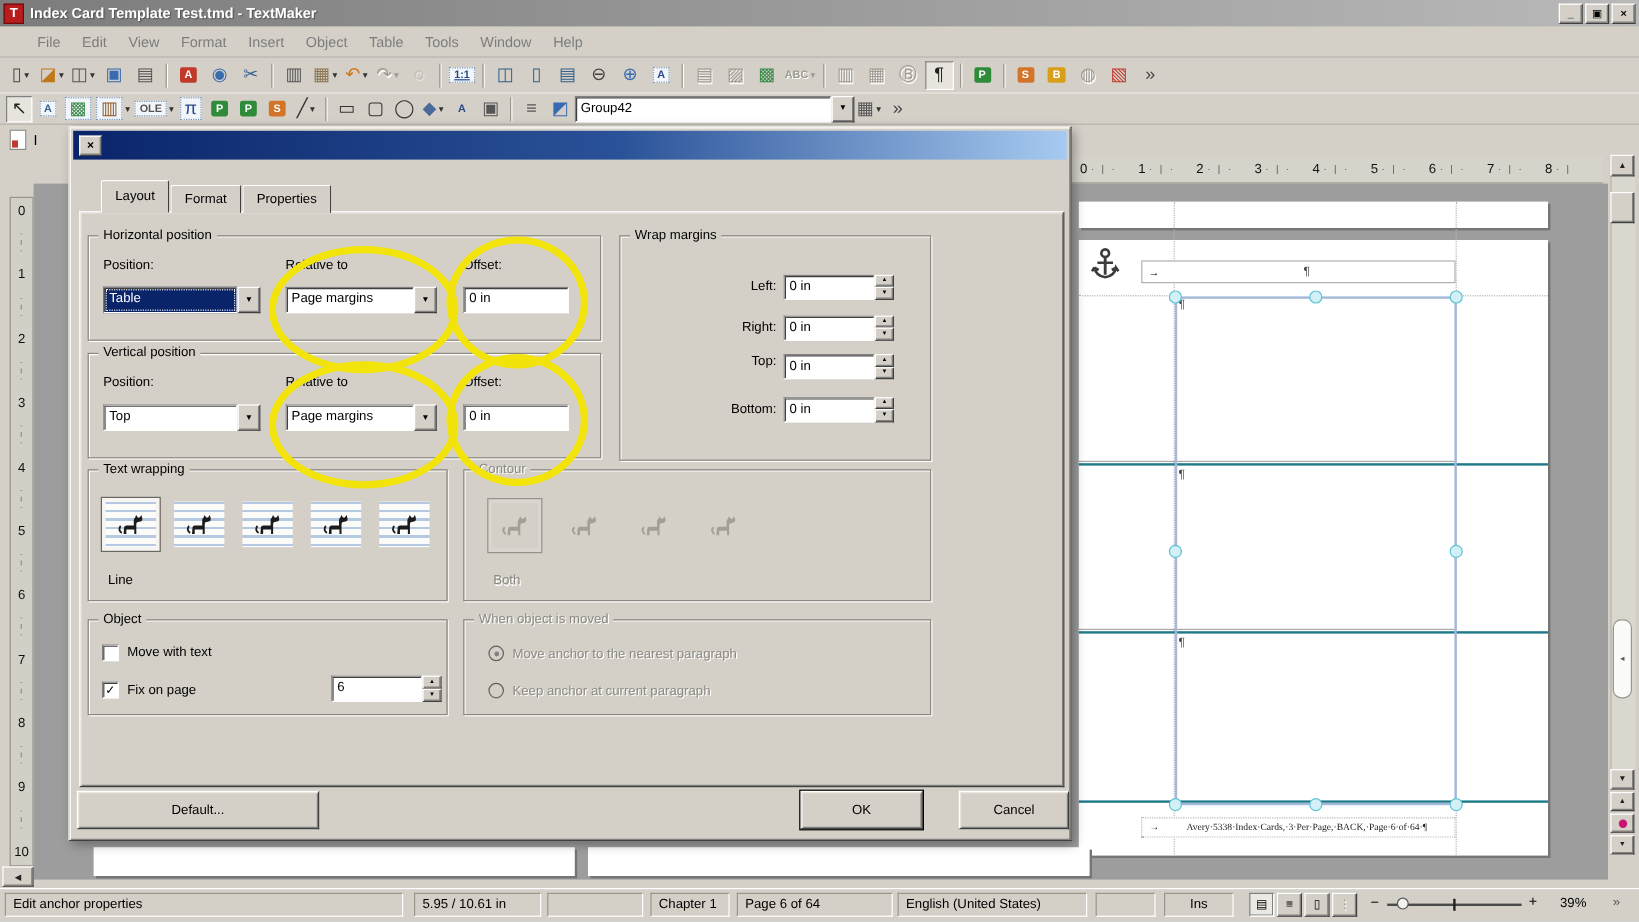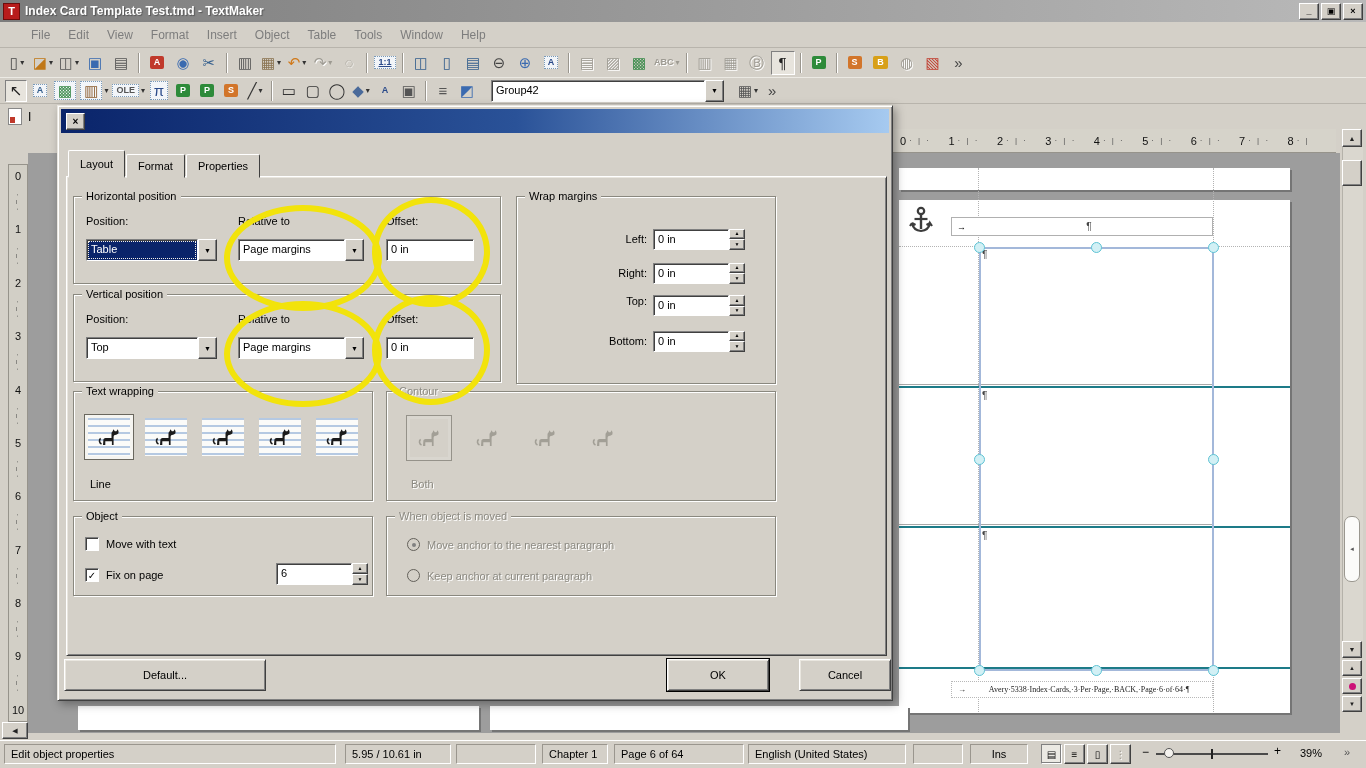--- a/index.html
+++ b/index.html
@@ -59,21 +59,21 @@
   .radio .dot{width:4px;height:4px;border-radius:50%;background:#808080}
   
   .dialog{left:57px;top:105px;width:836px;height:596px;background:#d4d0c8;z-index:30;
           border:1px solid;border-color:#e9e6df #404040 #404040 #e9e6df;
           box-shadow:inset 1px 1px 0 #fff,inset -1px -1px 0 #808080,3px 3px 9px rgba(0,0,0,.35);box-sizing:border-box}
   .dlg-title{position:absolute;left:3px;top:3px;right:3px;height:24px;background:linear-gradient(90deg,#0a246a 0%,#2a5298 55%,#a6caf0 100%);
              display:flex;align-items:center;padding:0 5px;box-sizing:border-box}
   .dlg-title-text{color:#fff;font-weight:bold;font-size:12px;flex:1}
   .dlg-close{width:17px;height:15px;background:#d4d0c8;border:1px solid;border-color:#fff #404040 #404040 #fff;
              box-shadow:inset -1px -1px 0 #808080;font-size:10px;font-weight:bold;display:flex;align-items:center;justify-content:center}
-  .tabs{position:absolute;left:10px;top:44px;height:28px;display:flex;align-items:flex-end;z-index:2}
+  .tabs{position:absolute;left:26px;top:44px;height:28px;display:flex;align-items:flex-end;z-index:2}
   .tab{box-sizing:border-box;height:24px;padding:5px 11px 0;background:#d4d0c8;
        border:1px solid;border-color:#fff #404040 #d4d0c8 #fff;border-radius:2px 2px 0 0;margin-right:1px}
   .tab.active{height:28px;padding-top:7px;font-weight:normal;z-index:3;border-bottom:2px solid #d4d0c8}
   .tabpage{position:absolute;left:8px;top:70px;width:819px;height:478px;
            border:1px solid;border-color:#fff #404040 #404040 #fff;
            box-shadow:inset 1px 1px 0 #e9e6df,inset -1px -1px 0 #808080}
   .group{position:absolute;border:1px solid #8a887f;box-shadow:inset 1px 1px 0 #fff,1px 1px 0 #fff;box-sizing:border-box}
   .legend{position:absolute;top:-8px;left:8px;background:#d4d0c8;padding:0 4px;line-height:14px;white-space:nowrap}
   .group.disabled,.group.disabled .legend,.group.disabled .dlglabel{color:#8c8a82;text-shadow:1px 1px 0 #fff}
   .group.disabled .radio{background:#d4d0c8}
@@ -407,21 +407,21 @@
       </span>
         <span class="tbtn">
         <span class="tglyph" style="color: rgb(85, 85, 85);">≡</span>
 
       </span>
         <span class="tbtn">
         <span class="tglyph" style="color: rgb(58, 106, 176);">◩</span>
 
       </span>
       </span>
-    <span class="combo" style="width:233px;margin:0 12px">
+    <span class="combo" style="width:233px;margin:0 0">
       <span class="combo-field">Group42</span>
       <span class="combo-btn">▼</span>
     </span>
     <span style="display:flex;align-items:center">
 
     <span class="tbtn dropdown">
         <span class="tglyph" style="color: rgb(85, 85, 85);">▦</span>
         <span class="dd">▾</span>
       </span>
         <span class="tbtn flat">
@@ -721,21 +721,21 @@
   </div>
 
   
   <div class="ellipse" style="left:224px;top:205px;width:146px;height:94px"></div>
   <div class="ellipse" style="left:372px;top:197px;width:106px;height:98px"></div>
   <div class="ellipse" style="left:224px;top:301px;width:146px;height:94px"></div>
   <div class="ellipse" style="left:372px;top:295px;width:106px;height:98px"></div>
 
   
   <div class="abs statusbar"></div>
-  <div class="sseg" style="left:4px;width:332px">Edit object properties</div>
+  <div class="sseg" style="left:4px;width:332px">Edit anchor properties</div>
   <div class="sseg" style="left:345px;width:106px">5.95 / 10.61 in</div>
   <div class="sseg" style="left:456px;width:80px"></div>
   <div class="sseg" style="left:542px;width:66px">Chapter 1</div>
   <div class="sseg" style="left:614px;width:130px">Page 6 of 64</div>
   <div class="sseg" style="left:748px;width:158px">English (United States)</div>
   <div class="sseg" style="left:913px;width:50px"></div>
   <div class="sseg" style="left:970px;width:58px;text-align:center">Ins</div>
   <span>
     
   <span class="viewbtn pressed" style="left: 1041px;">

